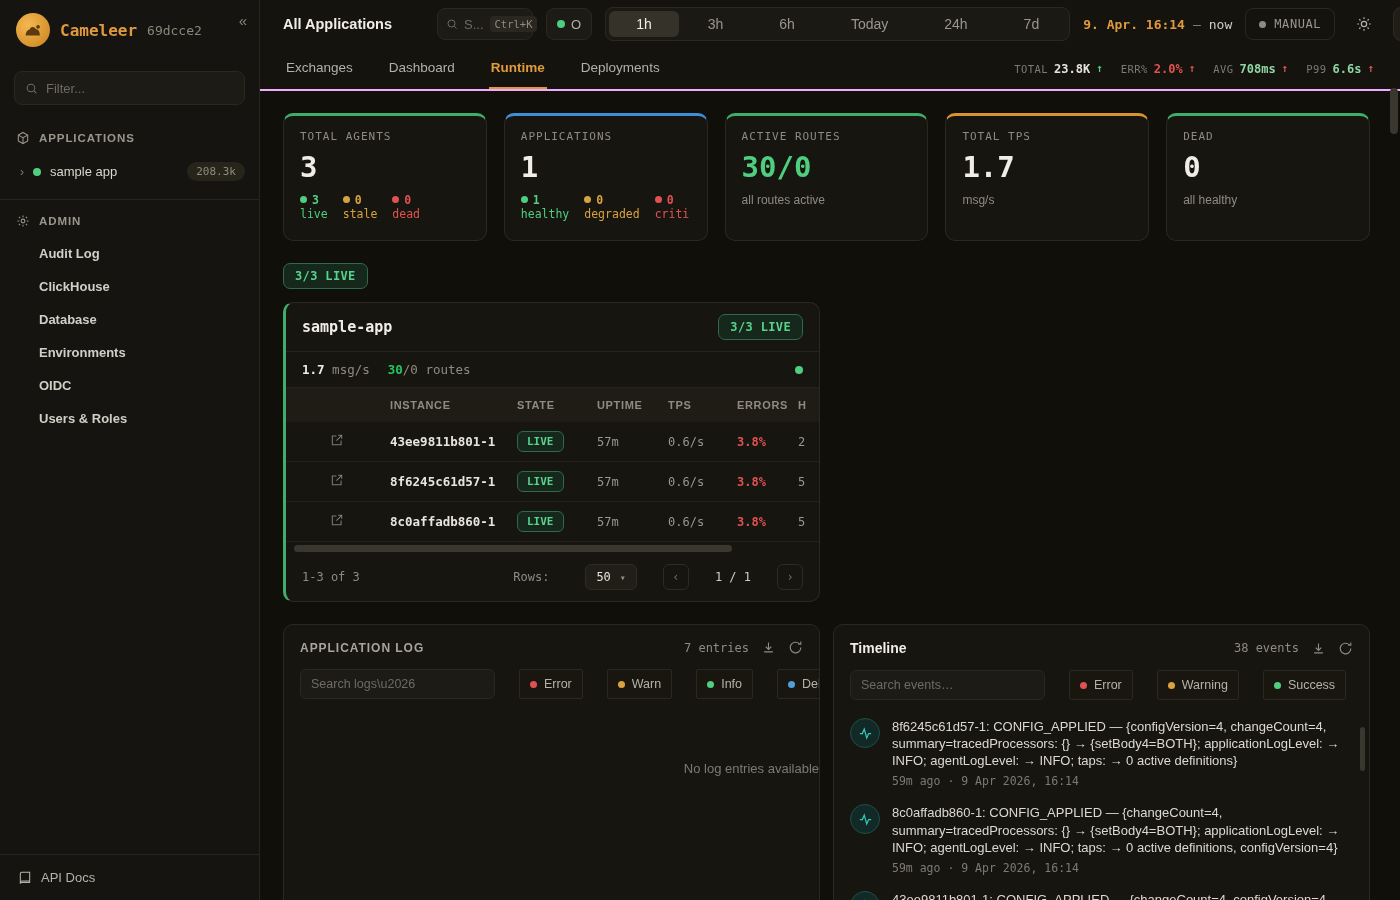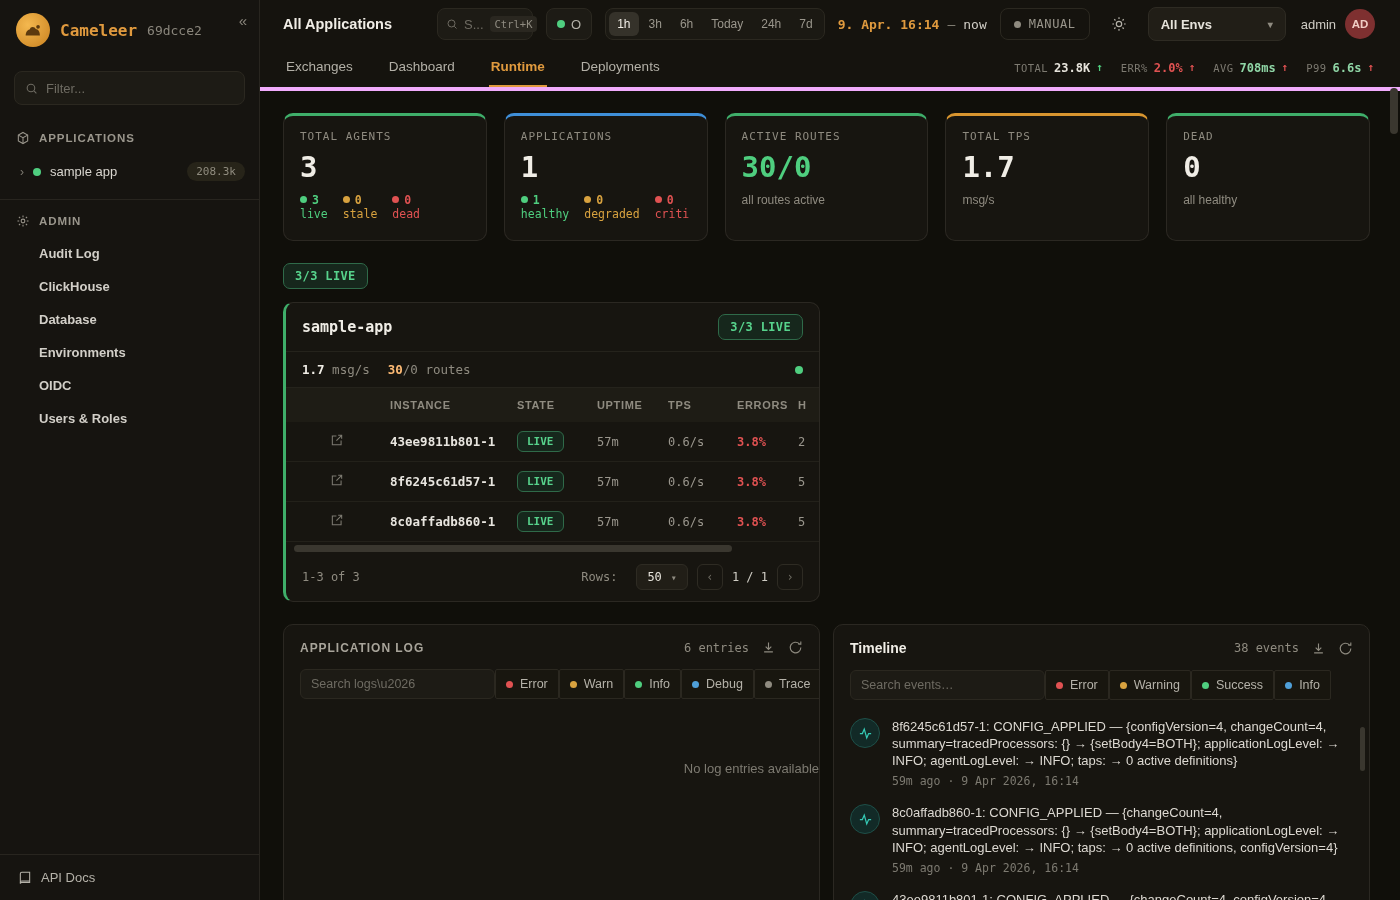--- a/index.html
+++ b/index.html
@@ -28,37 +28,37 @@
   .sidebar-footer { margin-top:auto; border-top:1px solid #28251f; padding:15px 18px; display:flex; gap:9px; align-items:center; color:#b5b2a9; cursor:pointer; }
 
   
   .main { flex:1; display:flex; flex-direction:column; min-width:0; }
   .topbar { height:48px; background:#15130e; display:flex; align-items:center; gap:13px; padding:0 24px 0 23px; flex:none; }
   .topbar-title { font-weight:bold; font-size:14.5px; color:#f0ede6; margin-right:32px; white-space:nowrap; }
   .search-pill { width:96px; height:32px; background:#1d1b15; border:1px solid #2b2820; border-radius:8px; display:flex; align-items:center; gap:6px; padding:0 8px; color:#6e6b62; cursor:pointer; flex:none; }
   .kbd { background:#2a2720; border-radius:4px; padding:2px 5px; font-family:"DejaVu Sans Mono",monospace; font-size:10.5px; color:#8f8b80; }
   .online-pill { height:32px; border:1px solid #2b2820; background:#1d1b15; border-radius:8px; display:flex; align-items:center; gap:6px; padding:0 10px; color:#b5b2a9; cursor:pointer; }
   .range-group { display:flex; background:#1b1913; border:1px solid #2b2820; border-radius:8px; padding:3px; gap:2px; }
-  .range-btn { padding:5px 8px; border-radius:6px; color:#9a968c; font-size:12px; cursor:pointer; white-space:nowrap; }
+  .range-btn { padding:5px 27px; border-radius:6px; color:#9a968c; font-size:14px; cursor:pointer; white-space:nowrap; }
   .range-btn.active { background:#35322a; color:#f0ede6; }
   .time-range-text { display:flex; gap:8px; align-items:center; font-family:"DejaVu Sans Mono",monospace; font-size:13px; white-space:nowrap; }
   .time-from { color:#e09a3e; font-weight:bold; }
   .time-to { color:#cfccc4; }
   .dash-sep { color:#8f8b80; }
   .manual-btn { height:32px; border:1px solid #2b2820; border-radius:8px; display:flex; gap:8px; align-items:center; padding:0 13px; color:#9a968c; font-family:"DejaVu Sans Mono",monospace; font-size:12px; letter-spacing:.05em; cursor:pointer; white-space:nowrap; }
   .manual-dot { width:7px; height:7px; border-radius:50%; background:#8f8b80; }
   .icon-btn { width:32px; height:32px; border-radius:8px; display:flex; align-items:center; justify-content:center; color:#b5b2a9; cursor:pointer; flex:none; }
   .env-select { height:34px; min-width:138px; background:#211e17; border:1px solid #2e2b23; border-radius:8px; display:flex; align-items:center; justify-content:space-between; gap:10px; padding:0 12px; color:#e6e3db; font-weight:bold; cursor:pointer; }
   .caret { color:#8f8b80; font-size:10px; }
   .user-wrap { display:flex; align-items:center; gap:9px; margin-left:2px; }
   .user-name { color:#cfccc4; }
   .avatar { width:30px; height:30px; border-radius:50%; background:#7e3030; color:#f0cdc4; display:flex; align-items:center; justify-content:center; font-size:11.5px; font-weight:bold; cursor:pointer; }
 
   
-  .tabbar { height:43px; background:#15130e; border-bottom:4px solid #f0abfc; display:flex; align-items:stretch; padding:0 26px 0 24px; flex:none; }
+  .tabbar { height:43px; background:#15130e; border-bottom:2px solid #f0abfc; display:flex; align-items:stretch; padding:0 26px 0 24px; flex:none; }
   .tab { display:flex; align-items:center; padding:0 2px; margin-right:32px; color:#b3b0a7; font-size:13.5px; border-bottom:2px solid transparent; cursor:pointer; }
   .tab.active { color:#e09a3e; border-bottom-color:#e09a3e; font-weight:bold; }
   .tab-stats { margin-left:auto; display:flex; gap:18px; align-items:center; font-family:"DejaVu Sans Mono",monospace; }
   .tstat { display:flex; gap:6px; align-items:center; }
   .stat-label { color:#7d7a71; font-size:10.5px; letter-spacing:.04em; }
   .stat-value { font-weight:bold; font-size:12px; color:#e6e3db; }
   .stat-value.red { color:#e05252; } .stat-value.green { color:#8fd6a6; }
   .arrow { font-size:11px; font-weight:bold; }
   .arrow.green { color:#4fce7f; } .arrow.red { color:#e05252; }
 
@@ -82,50 +82,50 @@
 
   .live-pill { display:inline-flex; padding:5px 11px; border:1px solid #2f6a49; color:#57d38c; background:#16271c; border-radius:7px; font-family:"DejaVu Sans Mono",monospace; font-size:12px; font-weight:bold; letter-spacing:.03em; }
   .badge-row { margin-bottom:13px; }
 
   
   .app-card { width:537px; background:#171510; border:1px solid #2b2822; border-left:3px solid #3fae6a; border-radius:10px; margin-bottom:22px; overflow:hidden; }
   .ac-header { display:flex; justify-content:space-between; align-items:center; padding:11px 16px; border-bottom:1px solid #25231c; }
   .ac-title { font-family:"DejaVu Sans Mono",monospace; font-weight:bold; font-size:15px; color:#f0ede6; }
   .ac-stats { display:flex; align-items:center; gap:18px; padding:10px 16px; border-bottom:1px solid #25231c; font-family:"DejaVu Sans Mono",monospace; font-size:12.5px; color:#8f8b80; }
   .tps-val { color:#f0ede6; font-weight:bold; }
-  .routes-val { color:#fdba74; font-weight:bold;margin-top:25px; }
+  .routes-val { color:#22c55e; font-weight:bold;margin-top:25px; }
   .ac-stats .gdot { margin-left:auto; }
   .t-head,.t-row { display:flex; align-items:center; padding-left:16px; padding-right:0; overflow:hidden; }
   .t-head { background:#1e1c15; height:34px; color:#8f8b80; font-size:11px; font-weight:bold; letter-spacing:.06em; }
   .t-row { height:40px; border-bottom:1px solid #23211a; }
   .col-dot { width:28px; flex:none; } .col-link { width:60px; flex:none; color:#7d7a71; }
   .col-inst { width:127px; flex:none; } .col-state { width:80px; flex:none; }
   .col-up { width:71px; flex:none; } .col-tps { width:69px; flex:none; }
   .col-err { width:61px; flex:none; } .col-clip { width:40px; flex:none; white-space:nowrap; }
   .inst-id { font-family:"DejaVu Sans Mono",monospace; font-weight:bold; font-size:12.5px; color:#e8e5df; cursor:pointer; }
   .state-pill { display:inline-flex; padding:3px 9px; border:1px solid #2f6a49; color:#57d38c; background:#16271c; border-radius:6px; font-family:"DejaVu Sans Mono",monospace; font-size:11px; font-weight:bold; }
   .cell-dim { font-family:"DejaVu Sans Mono",monospace; font-size:12px; color:#9a968d; }
   .cell-err { font-family:"DejaVu Sans Mono",monospace; font-size:12px; font-weight:bold; color:#e05252; }
   .h-scroll { margin:3px 16px 3px 8px; height:8px; }
   .h-thumb { height:7px; width:86%; background:#3a372f; border-radius:4px; cursor:pointer; }
-  .ac-footer { display:flex; align-items:center; gap:9px; padding:8px 16px 11px; font-family:"DejaVu Sans Mono",monospace; font-size:12px; color:#8f8b80; }
+  .ac-footer { display:flex; align-items:center; gap:26px; padding:8px 16px 11px; font-family:"DejaVu Sans Mono",monospace; font-size:12px; color:#8f8b80; }
   .rows-select { background:#211e17; border:1px solid #2e2b23; border-radius:6px; padding:5px 10px; display:flex; gap:9px; align-items:center; color:#e6e3db; cursor:pointer; margin-left:10px; }
   .pg-btn { width:26px; height:26px; border:1px solid #2e2b23; border-radius:6px; display:flex; align-items:center; justify-content:center; color:#6e6b62; cursor:pointer; }
   .pg-num { color:#cfccc4; }
   .ml-auto { margin-left:auto; }
 
   
   .bottom-grid { display:grid; grid-template-columns:537px 1fr; gap:13px; }
   .panel { background:#171510; border:1px solid #2b2822; border-radius:10px; overflow:hidden; height:330px; position:relative; }
   .panel-header { display:flex; align-items:center; gap:12px; padding:15px 16px 12px; }
   .ph-title-caps { color:#a8a49a; font-weight:bold; font-size:12px; letter-spacing:.08em; }
   .ph-title { color:#f0ede6; font-weight:bold; font-size:14px; }
   .ph-count { margin-left:auto; font-family:"DejaVu Sans Mono",monospace; font-size:12px; color:#8f8b80; }
   .ph-icon { color:#8f8b80; cursor:pointer; display:flex; }
-  .panel-toolbar { display:flex; gap:0; padding:2px 16px 14px; align-items:center; flex-wrap:nowrap; }
+  .panel-toolbar { display:flex; gap:24px; padding:2px 16px 14px; align-items:center; flex-wrap:nowrap; }
   .search-input { width:195px; height:30px; background:#1d1b15; border:1px solid #2b2820; border-radius:6px; color:#d9d6cf; padding:0 10px; font-size:12.5px; font-family:inherit; outline:0; flex:none; }
   .search-input::placeholder { color:#6e6b62; }
   .chip { height:30px; display:flex; align-items:center; gap:7px; padding:0 10px; border:1px solid #2b2820; border-radius:2px; color:#b5b2a9; font-size:12.5px; background:#18160f; cursor:pointer; white-space:nowrap; }
   .cdot { width:7px; height:7px; border-radius:50%; flex:none; }
   .cdot.red { background:#e05252; } .cdot.yellow { background:#d8a23f; }
   .cdot.green { background:#4fce7f; } .cdot.blue { background:#4f9fd8; } .cdot.gray { background:#8f8b80; }
   .log-empty { text-align:right; color:#7d7a71; padding:48px 0; }
   .tl-body { padding:4px 24px 0 16px; }
   .event { display:flex; gap:12px; margin-bottom:16px; }
   .event-icon { width:30px; height:30px; min-width:30px; border-radius:50%; background:#122a27; border:1px solid #1e4f48; display:flex; align-items:center; justify-content:center; color:#35c9b5; }
@@ -466,21 +466,21 @@
           <span class="pg-num">1 / 1</span>
           <span class="pg-btn">›</span>
         </div>
       </section>
 
       <div class="bottom-grid">
 
         <section class="panel">
           <div class="panel-header">
             <span class="ph-title-caps">APPLICATION LOG</span>
-            <span class="ph-count">6 entries</span>
+            <span class="ph-count">7 entries</span>
             <span class="ph-icon">
               <svg width="15" height="15" viewBox="0 0 24 24" fill="none" stroke="currentColor" stroke-width="1.8">
                   <path d="M12 4v10M7.5 10.5L12 15l4.5-4.5M5 19h14"></path>
                 </svg>
             </span>
             <span class="ph-icon">
               <svg width="15" height="15" viewBox="0 0 24 24" fill="none" stroke="currentColor" stroke-width="1.8">
                   <path d="M20.5 12a8.5 8.5 0 11-2.5-6"></path>
                   <path d="M20.5 2.5v4h-4"></path>
                 </svg>

